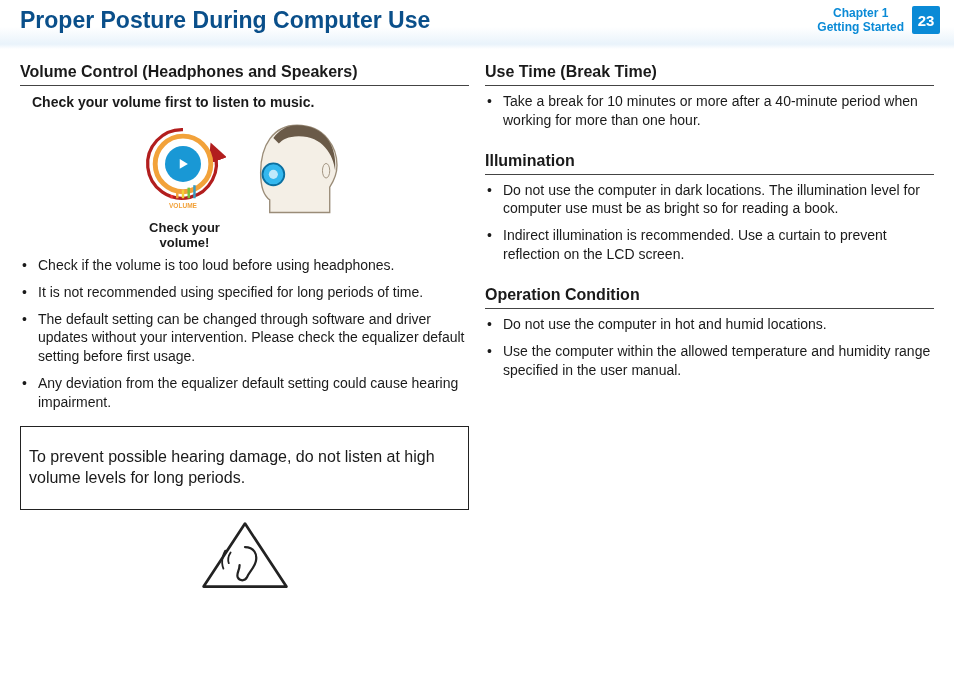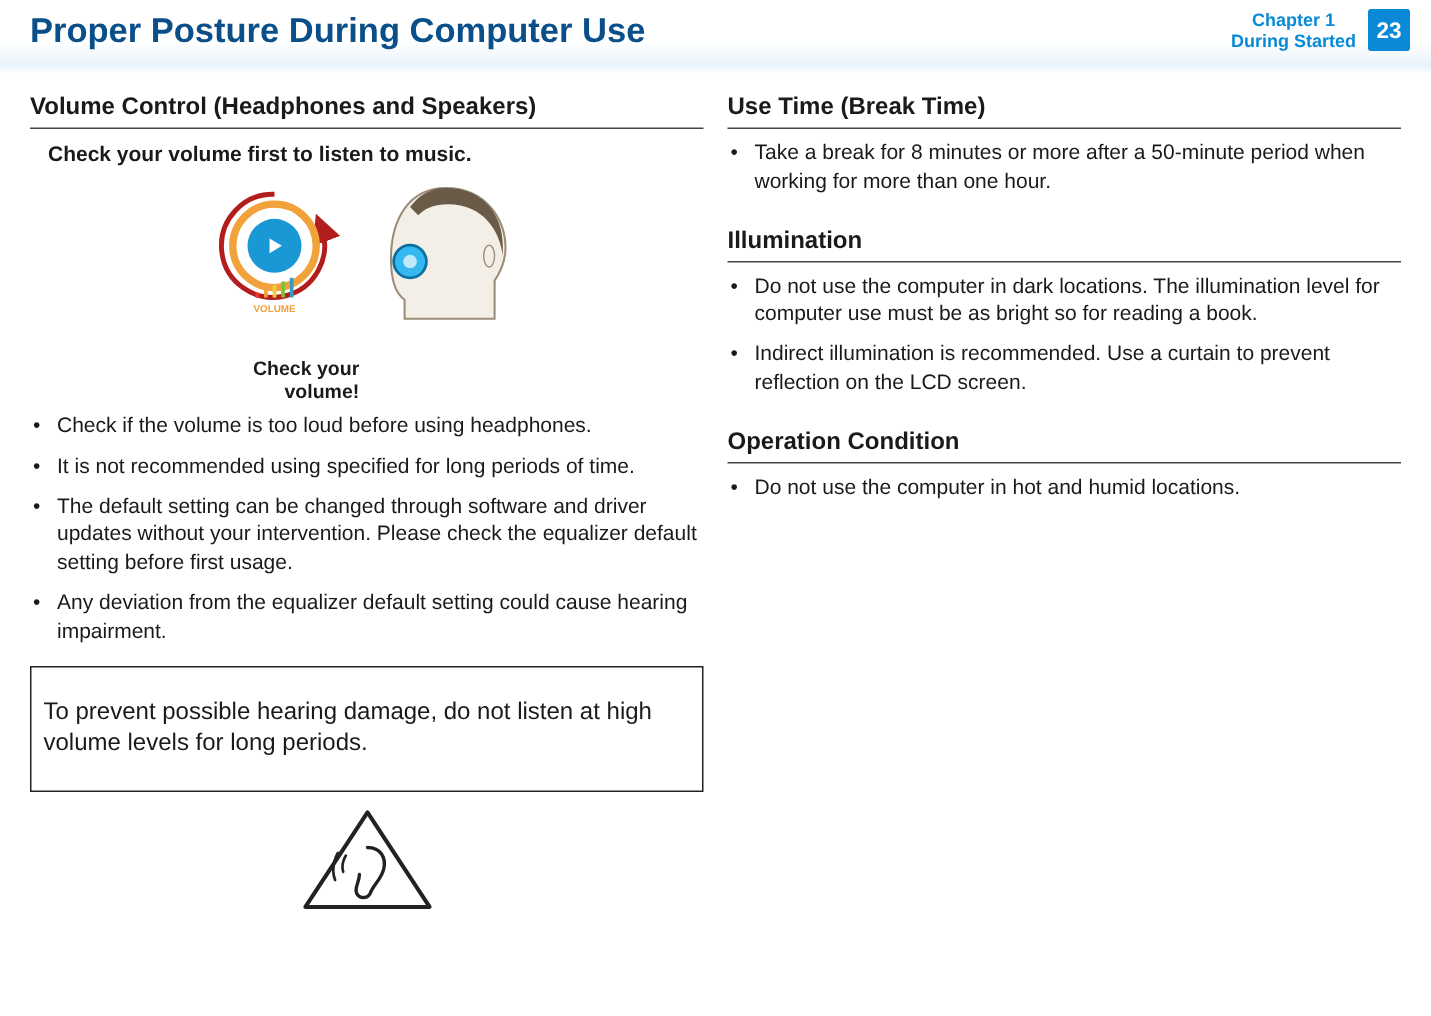--- a/index.html
+++ b/index.html
@@ -14,35 +14,35 @@
   .cols{display:flex;padding:14px 20px 0 20px;gap:16px}
   .col{flex:1 1 50%;min-width:0}
   h3.sect{font-size:16px;font-weight:700;margin:0 0 4px 0;border-bottom:1px solid #444;padding-bottom:4px}
   h3.sect.topgap{margin-top:22px}
   .sub{font-size:14px;font-weight:700;margin:8px 0 6px 12px}
   ul.b{list-style:none;margin:6px 0 0 0;padding:0}
   ul.b li{position:relative;padding-left:18px;font-size:14px;line-height:1.35;margin-bottom:8px}
   ul.b li::before{content:"•";position:absolute;left:2px;top:0;font-size:14px}
   .fig{margin:8px auto 2px auto;width:230px}
   .figrow{display:flex;align-items:center;justify-content:center;gap:14px}
-  .figcap{font-size:13px;font-weight:700;text-align:right;margin-top:20px;width:110px}
+  .figcap{font-size:13px;font-weight:700;text-align:center;margin-top:2px;width:110px}
   .warnbox{border:1px solid #222;padding:20px 8px;font-size:16px;line-height:1.3;margin-top:14px}
   .eartri{margin:10px auto 0 auto;width:90px;display:block}
   svg{display:block}
 </style>
 </head>
 <body>
 <div id="page">
 
 <div class="hdr">
   <div class="title">Proper Posture During Computer Use</div>
   <div class="chapwrap">
     <div class="chap">
       <div>Chapter 1</div>
-      <div>During Started</div>
+      <div>Getting Started</div>
     </div>
     <div class="pnum">23</div>
   </div>
 </div>
 
 <div class="cols">
 
   <div class="col">
     <h3 class="sect">Volume Control (Headphones and Speakers)</h3>
     <div class="sub">Check your volume first to listen to music.</div>
@@ -94,29 +94,30 @@
       <path d="M50 4 L96 74 L4 74 Z" fill="none" stroke="#222" stroke-width="3" stroke-linejoin="round"></path>
       <path d="M50 30 C60 30 64 38 62 46 C60 54 54 58 52 64 C50 68 44 68 42 64 C40 60 44 56 44 50" fill="none" stroke="#222" stroke-width="2.5" stroke-linecap="round"></path>
       <path d="M34 36 C34 36 30 42 32 48" fill="none" stroke="#222" stroke-width="2" stroke-linecap="round"></path>
       <path d="M28 34 C28 34 22 44 26 54" fill="none" stroke="#222" stroke-width="2" stroke-linecap="round"></path>
     </svg>
   </div>
 
   <div class="col">
     <h3 class="sect">Use Time (Break Time)</h3>
     <ul class="b">
-      <li>Take a break for 8 minutes or more after a 50-minute period when working for more than one hour.</li>
+      <li>Take a break for 10 minutes or more after a 40-minute period when working for more than one hour.</li>
     </ul>
 
     <h3 class="sect topgap">Illumination</h3>
     <ul class="b">
       <li>Do not use the computer in dark locations. The illumination level for computer use must be as bright so for reading a book.</li>
       <li>Indirect illumination is recommended. Use a curtain to prevent reflection on the LCD screen.</li>
     </ul>
 
     <h3 class="sect topgap">Operation Condition</h3>
     <ul class="b">
       <li>Do not use the computer in hot and humid locations.</li>
+      <li>Use the computer within the allowed temperature and humidity range specified in the user manual.</li>
     </ul>
   </div>
 
 </div>
 </div>
 
 </body></html>

